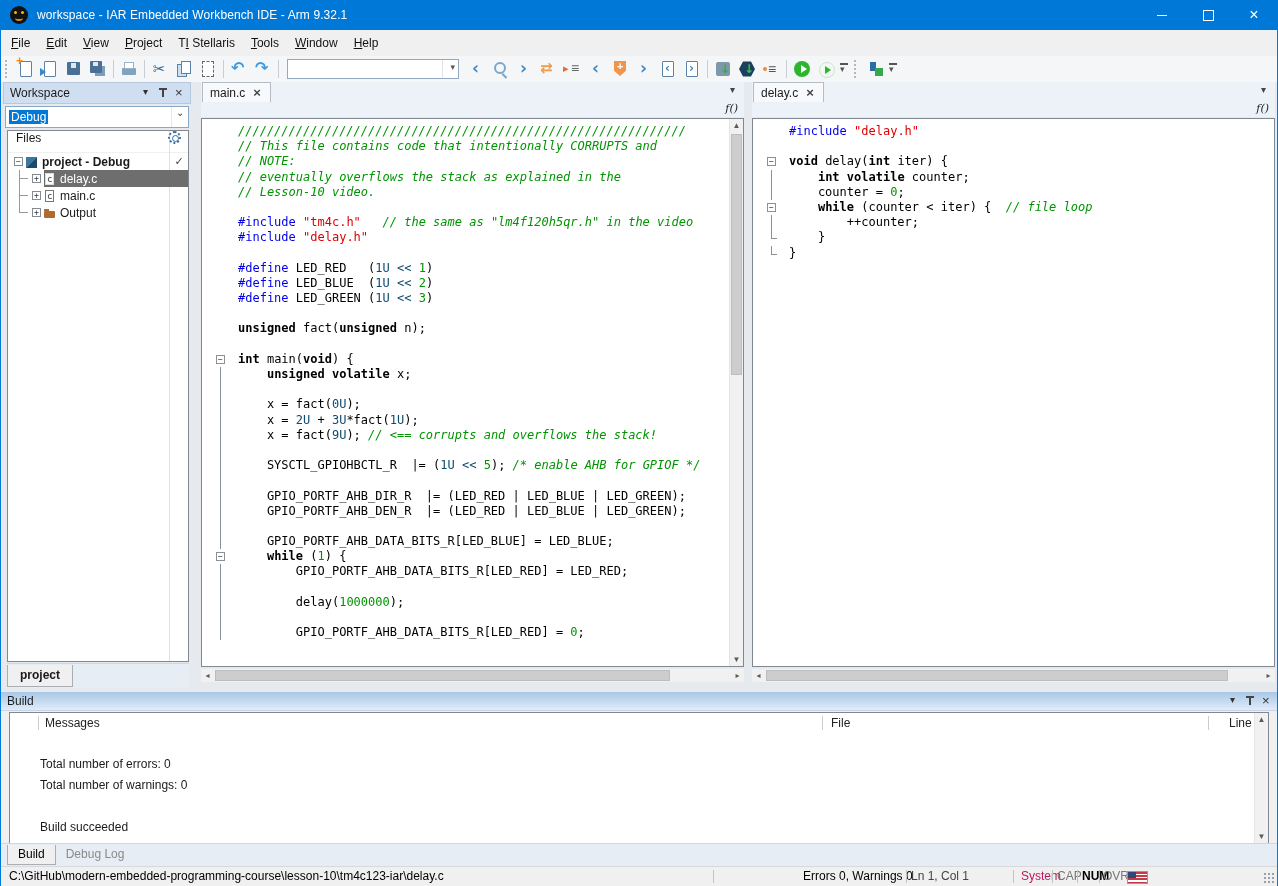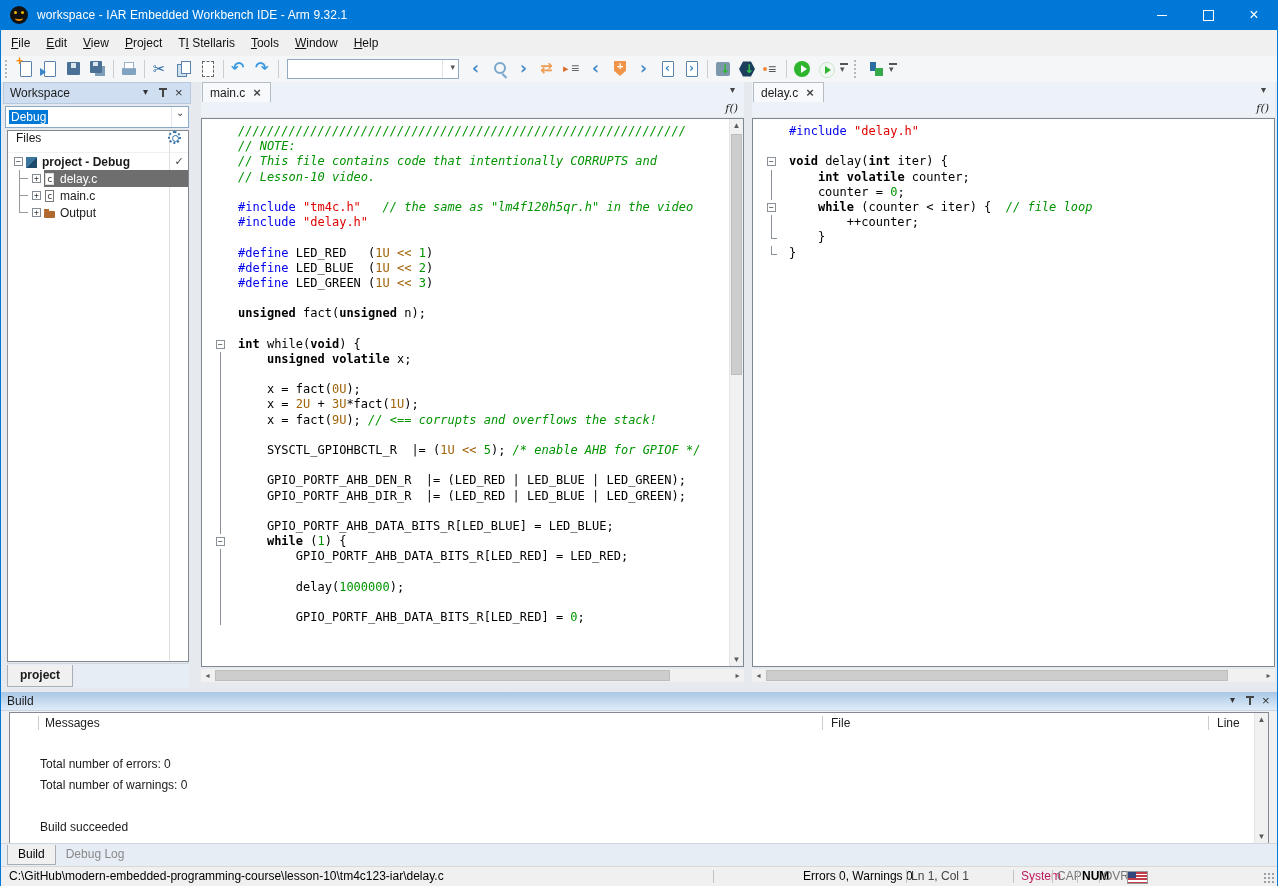--- a/index.html
+++ b/index.html
@@ -155,21 +155,21 @@
         font:8px/7px "DejaVu Sans Mono",monospace;text-align:center;color:#333;box-sizing:border-box}
   .gut.line::before{content:"";position:absolute;left:6px;top:0;bottom:0;border-left:1px solid #8a9199}
   .gut.end::before{content:"";position:absolute;left:6px;top:0;height:8px;border-left:1px solid #8a9199}
   .gut.end::after{content:"";position:absolute;left:6px;top:8px;width:6px;border-top:1px solid #8a9199}
   .ct{flex:1;padding-left:8px}
   .ct span.c{color:#019401;font-style:italic}
   .ct span.p{color:#0000ee}
   .ct span.s{color:#e00000}
   .ct span.k{font-weight:bold}
   .ct span.n{color:#019401}
-  .ct span.u{color:#a16207}
+  .ct span.u{color:#0c4a6e}
 
   
   .vscroll{position:absolute;right:0;top:0;bottom:0;width:13px;background:#f1f1f1;border-left:1px solid #e4e4e4}
   .sar{position:absolute;left:0;width:13px;height:13px;text-align:center;color:#5a5a5a;font-size:8px;line-height:13px}
   .sar.up{top:0}.sar.dn{bottom:0}
   .vthumb{position:absolute;left:1px;right:1px;top:15px;height:44%;background:#cdcdcd;border:1px solid #bdbdbd;box-sizing:border-box}
   .hscroll{position:absolute;left:0;right:0;bottom:0;height:13px;background:#f1f1f1;display:flex;align-items:center}
   .har{width:13px;height:13px;text-align:center;color:#5a5a5a;font-size:8px;line-height:13px;flex:0 0 13px}
   .hthumb{height:11px;background:#cdcdcd;border:1px solid #bdbdbd;box-sizing:border-box;margin:0 1px}
   .hthumb.w1{flex:0 0 455px}
@@ -179,21 +179,21 @@
   
   #build{position:absolute;left:0;top:692px;right:0;height:174px;background:#f0f0f0}
   .build-hdr{height:18px;background:linear-gradient(180deg,#a9c7e6,#dcead9 140%);
              background:linear-gradient(180deg,#a9c7e6,#e0ecf8);display:flex;align-items:center;padding:0 4px 0 6px;
              border-bottom:1px solid #c6d4e4}
   .build-hdr .ttl{flex:1}
   #build-box{position:absolute;left:8px;right:8px;top:20px;bottom:22px;background:#fff;border:1px solid #828790}
   .bcols{height:20px;position:relative;font-size:12px;color:#222}
   .bc-msg{position:absolute;left:28px;top:3px;border-left:1px solid #ccc;padding-left:6px}
   .bc-file{position:absolute;left:812px;top:3px;border-left:1px solid #ccc;padding-left:8px}
-  .bc-line{position:absolute;left:1198px;top:3px;border-left:1px solid #ccc;padding-left:8px}
+  .bc-line{position:absolute;left:1198px;top:3px;border-left:1px solid #ccc;padding-left:20px}
   .brow{height:21px;line-height:21px;padding-left:30px;white-space:pre}
   .bvscroll{position:absolute;right:0;top:0;bottom:0;width:13px;background:#f1f1f1;border-left:1px solid #e4e4e4}
   #btabs{position:absolute;left:0;right:0;bottom:0;height:22px;background:#e7edf5;border-top:1px solid #cfd6de;display:flex;padding-left:6px}
   .btab{height:19px;margin-top:1px;line-height:19px;padding:0 10px;color:#8a8a8a}
   .btab.act{background:#f0f0f0;border:1px solid #a9aeb5;border-top:none;color:#000}
 
   
   #status{position:absolute;left:0;top:866px;right:0;height:19px;background:#f0f0f0;border-top:1px solid #d9d9d9}
   #status span.seg{position:absolute;top:0;line-height:19px;white-space:nowrap}
   .ssep{position:absolute;top:3px;height:13px;border-left:1px solid #c3c3c3}
@@ -403,44 +403,45 @@
           <span class="etab-close"></span>
         </div>
         <span class="tab-chev"></span>
       </div>
       <div class="fxrow">
         <span class="fxbtn">f()</span>
       </div>
       <div class="edbox">
         <div class="code">
             <div class="cl"><span class="gut"></span><span class="ct"><span class="c">//////////////////////////////////////////////////////////////</span></span></div>
+            <div class="cl"><span class="gut"></span><span class="ct"><span class="c">// This file contains code that intentionally CORRUPTS and</span></span></div>
             <div class="cl"><span class="gut"></span><span class="ct"><span class="c">// NOTE:</span></span></div>
-            <div class="cl"><span class="gut"></span><span class="ct"><span class="c">// This file contains code that intentionally CORRUPTS and</span></span></div>
+            <div class="cl"><span class="gut"></span><span class="ct"><span class="c">// eventually overflows the stack as explained in the</span></span></div>
             <div class="cl"><span class="gut"></span><span class="ct"><span class="c">// Lesson-10 video.</span></span></div>
             <div class="cl"><span class="gut"></span><span class="ct"></span></div>
             <div class="cl"><span class="gut"></span><span class="ct"><span class="p">#include</span><span> </span><span class="s">"tm4c.h"</span><span>   </span><span class="c">// the same as "lm4f120h5qr.h" in the video</span></span></div>
             <div class="cl"><span class="gut"></span><span class="ct"><span class="p">#include</span><span> </span><span class="s">"delay.h"</span></span></div>
             <div class="cl"><span class="gut"></span><span class="ct"></span></div>
             <div class="cl"><span class="gut"></span><span class="ct"><span class="p">#define</span><span> LED_RED   (</span><span class="u">1U</span><span> </span><span class="u">&lt;&lt;</span><span> </span><span class="n">1</span><span>)</span></span></div>
             <div class="cl"><span class="gut"></span><span class="ct"><span class="p">#define</span><span> LED_BLUE  (</span><span class="u">1U</span><span> </span><span class="u">&lt;&lt;</span><span> </span><span class="n">2</span><span>)</span></span></div>
             <div class="cl"><span class="gut"></span><span class="ct"><span class="p">#define</span><span> LED_GREEN (</span><span class="u">1U</span><span> </span><span class="u">&lt;&lt;</span><span> </span><span class="n">3</span><span>)</span></span></div>
             <div class="cl"><span class="gut"></span><span class="ct"></span></div>
             <div class="cl"><span class="gut"></span><span class="ct"><span class="k">unsigned</span><span> fact(</span><span class="k">unsigned</span><span> n);</span></span></div>
             <div class="cl"><span class="gut"></span><span class="ct"></span></div>
-            <div class="cl"><span class="gut box"></span><span class="ct"><span class="k">int</span><span> while(</span><span class="k">void</span><span>) {</span></span></div>
+            <div class="cl"><span class="gut box"></span><span class="ct"><span class="k">int</span><span> main(</span><span class="k">void</span><span>) {</span></span></div>
             <div class="cl"><span class="gut line"></span><span class="ct"><span>    </span><span class="k">unsigned</span><span> </span><span class="k">volatile</span><span> x;</span></span></div>
             <div class="cl"><span class="gut line"></span><span class="ct"></span></div>
             <div class="cl"><span class="gut line"></span><span class="ct"><span>    x = fact(</span><span class="u">0U</span><span>);</span></span></div>
             <div class="cl"><span class="gut line"></span><span class="ct"><span>    x = </span><span class="u">2U</span><span> + </span><span class="u">3U</span><span>*fact(</span><span class="u">1U</span><span>);</span></span></div>
             <div class="cl"><span class="gut line"></span><span class="ct"><span>    x = fact(</span><span class="u">9U</span><span>); </span><span class="c">// &lt;== corrupts and overflows the stack!</span></span></div>
             <div class="cl"><span class="gut line"></span><span class="ct"></span></div>
             <div class="cl"><span class="gut line"></span><span class="ct"><span>    SYSCTL_GPIOHBCTL_R  |= (</span><span class="u">1U</span><span> </span><span class="u">&lt;&lt;</span><span> </span><span class="n">5</span><span>); </span><span class="c">/* enable AHB for GPIOF */</span></span></div>
             <div class="cl"><span class="gut line"></span><span class="ct"></span></div>
+            <div class="cl"><span class="gut line"></span><span class="ct"><span>    GPIO_PORTF_AHB_DIR_R  |= (LED_RED | LED_BLUE | LED_GREEN);</span></span></div>
             <div class="cl"><span class="gut line"></span><span class="ct"><span>    GPIO_PORTF_AHB_DEN_R  |= (LED_RED | LED_BLUE | LED_GREEN);</span></span></div>
-            <div class="cl"><span class="gut line"></span><span class="ct"><span>    GPIO_PORTF_AHB_DIR_R  |= (LED_RED | LED_BLUE | LED_GREEN);</span></span></div>
             <div class="cl"><span class="gut line"></span><span class="ct"></span></div>
             <div class="cl"><span class="gut line"></span><span class="ct"><span>    GPIO_PORTF_AHB_DATA_BITS_R[LED_BLUE] = LED_BLUE;</span></span></div>
             <div class="cl"><span class="gut box"></span><span class="ct"><span>    </span><span class="k">while</span><span> (</span><span class="n">1</span><span>) {</span></span></div>
             <div class="cl"><span class="gut line"></span><span class="ct"><span>        GPIO_PORTF_AHB_DATA_BITS_R[LED_RED] = LED_RED;</span></span></div>
             <div class="cl"><span class="gut line"></span><span class="ct"></span></div>
             <div class="cl"><span class="gut line"></span><span class="ct"><span>        delay(</span><span class="n">1000000</span><span>);</span></span></div>
             <div class="cl"><span class="gut line"></span><span class="ct"></span></div>
             <div class="cl"><span class="gut line"></span><span class="ct"><span>        GPIO_PORTF_AHB_DATA_BITS_R[LED_RED] = </span><span class="n">0</span><span>;</span></span></div>
           </div>
         <div class="vscroll">

